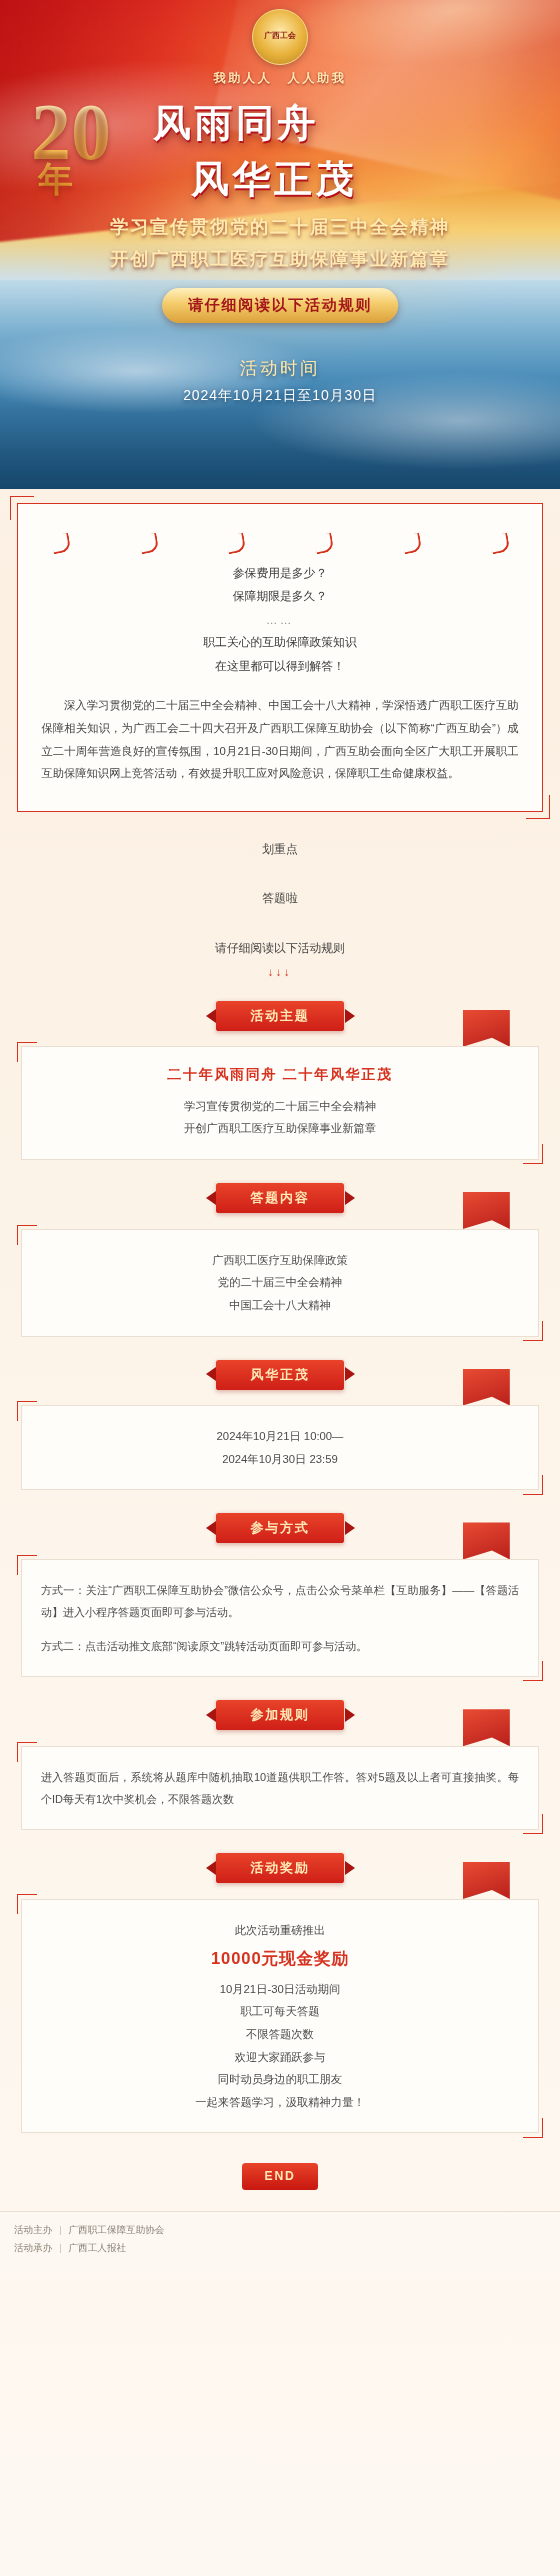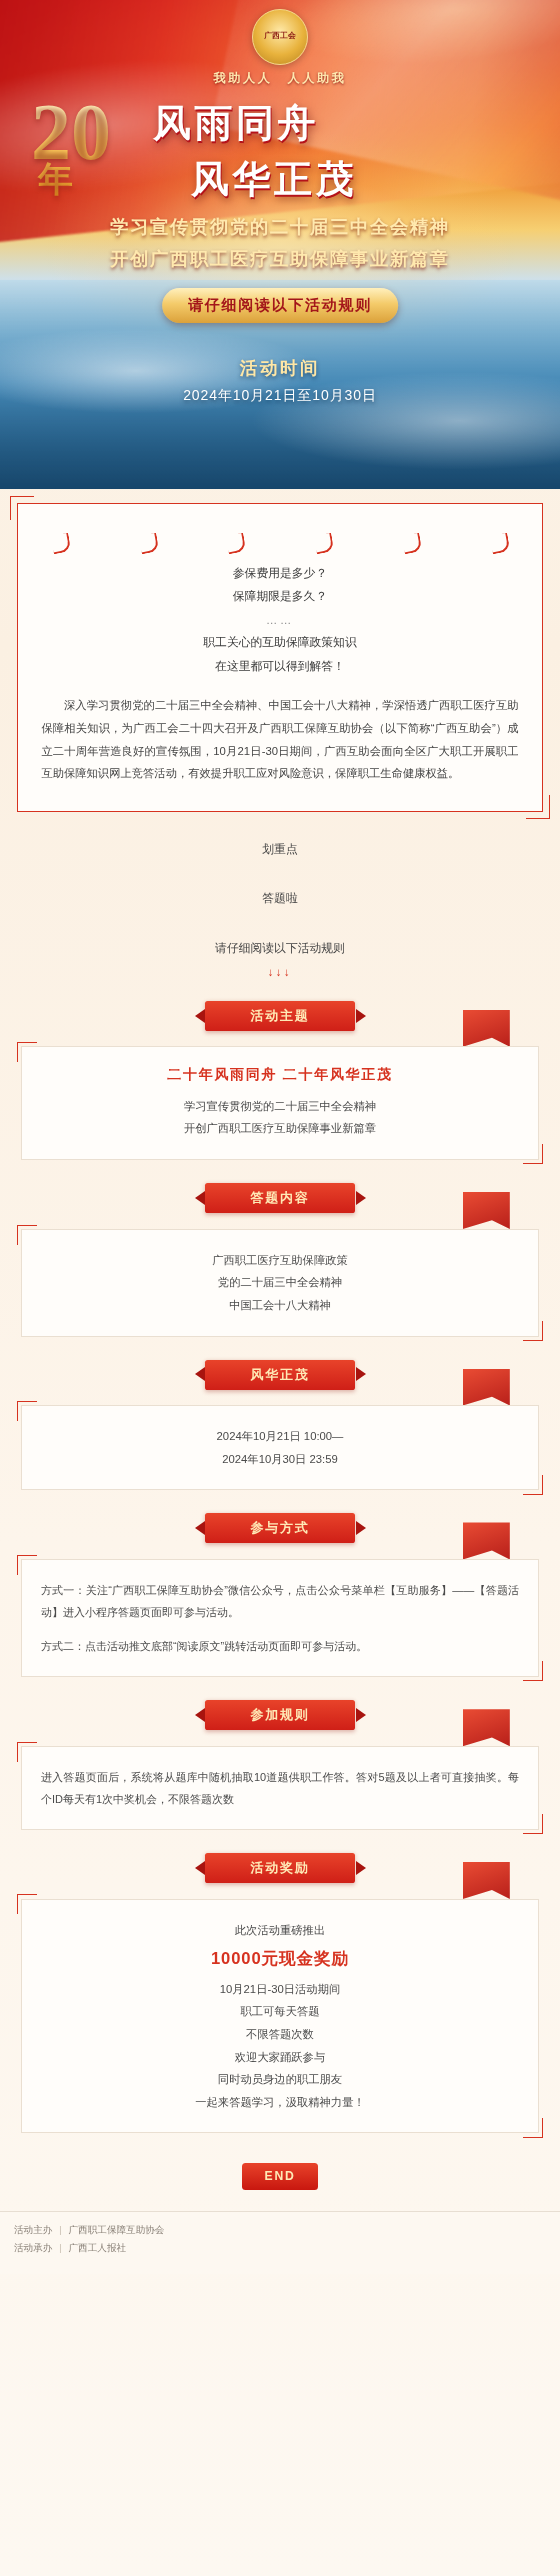--- a/index.html
+++ b/index.html
@@ -100,21 +100,21 @@
   .themebtn {
     position: absolute; left: 50%; top: 288px; transform: translateX(-50%);
     padding: 7.9px 26px; border-radius: 17.5px;
     background: linear-gradient(180deg,#fff0bd 0%, #f4cb6a 45%, #dba13a 100%);
     color: #a3161a; font-size: 15px; font-weight: bold; letter-spacing: 1.7px;
     box-shadow: 0 2.6px 7px rgba(80,20,10,.35);
     white-space: nowrap;
   }
   .timelabel {
     position: absolute; left: 0; top: 356px; width: 100%; text-align: center;
-    color: #ffe7a6; font-size: 17.5px; font-weight: bold; letter-spacing: 2.6px;
+    color: #ffe7a6; font-size: 17.5px; font-weight: normal; letter-spacing: 2.6px;
     text-shadow: 0 1.7px 4.4px rgba(10,40,70,.6);
   }
   .timeval {
     position: absolute; left: 0; top: 387px; width: 100%; text-align: center;
     color: #ffffff; font-size: 14px; letter-spacing: 0.9px;
     text-shadow: 0 1.7px 4.4px rgba(10,40,70,.7);
   }
 
   
   .body-wrap { padding: 0 12.2px 0 12.2px; position: relative; }
@@ -144,21 +144,21 @@
   .para {
     margin-top: 15.7px; color: #444; font-size: 11.3px; line-height: 2.0; text-align: justify;
     text-indent: 2em;
   }
 
   .keypoint { margin: 26px 0 5.2px 0; text-align: center; color: #444; font-size: 11.8px; line-height: 2.0; }
   .arrows { text-align: center; color: #d6321f; font-size: 11.3px; letter-spacing: 2.6px; margin-bottom: 14px; }
 
   
   .banner {
-    position: relative; margin: 23px auto 0 auto; width: 150px; height: 30px;
+    position: relative; margin: 23px auto 0 auto; width: 128px; height: 30px;
     background: linear-gradient(180deg,#e8432a 0%, #cf1f17 100%);
     color: #ffe9b6; font-size: 13px; font-weight: bold; letter-spacing: 1.7px;
     display: flex; align-items: center; justify-content: center;
     border-radius: 2.6px;
     box-shadow: 0 1.7px 4.4px rgba(150,30,20,.3);
   }
   .banner:before, .banner:after {
     content: ""; position: absolute; top: 7.9px; width: 0; height: 0;
     border-top: 7px solid transparent; border-bottom: 7px solid transparent;
   }

